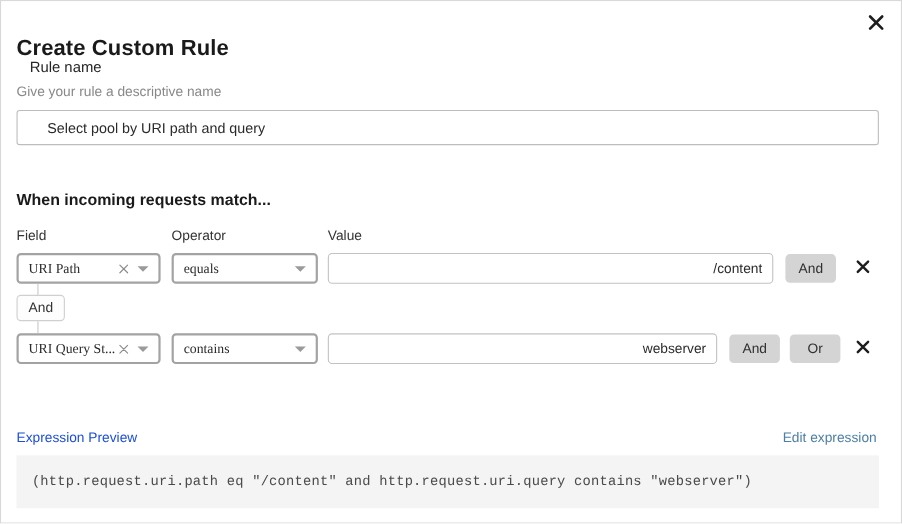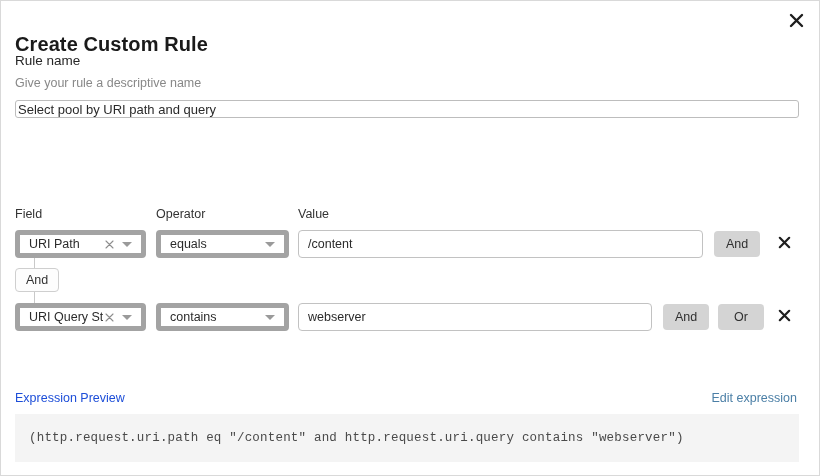--- a/index.html
+++ b/index.html
@@ -61,28 +61,28 @@
     position: absolute;
     left: 14px;
     font-size: 12.5px;
     color: #888888;
   }
   .rule-name-input {
     position: absolute;
     left: 14px;
     top: 99px;
     width: 784px;
-    height: 18px;
+    height: 32px;
     border: 1px solid #bdbdbd;
     border-radius: 3px;
     background: #fff;
     font-family: "Liberation Sans", sans-serif;
     font-size: 13px;
     color: #2a2a2a;
-    padding: 0 2px;
+    padding: 0 27px;
     outline: none;
   }
 
   
   .match-heading {
     position: absolute;
     left: 14px;
     top: 173px;
     font-size: 14.5px;
     font-weight: bold;
@@ -105,27 +105,28 @@
     position: absolute;
     left: 0;
     height: 28px;
   }
   .cond-row.r1 { top: 229px; }
   .cond-row.r2 { top: 302px; }
 
   .select-box {
     position: absolute;
     height: 28px;
-    border: 5px solid #a3a3a3;
+    border: 2px solid #a3a3a3;
     border-radius: 4px;
     background: #fff;
     display: flex;
     align-items: center;
     padding: 0 6px 0 9px;
     cursor: pointer;
+    font-family: Liberation Serif, serif;
   }
   .select-box .sel-text {
     font-size: 12.5px;
     color: #2b2b2b;
     white-space: nowrap;
     overflow: hidden;
     flex: 1 1 auto;
   }
   .clear-x {
     flex: 0 0 auto;
@@ -161,20 +162,21 @@
     height: 28px;
     left: 297px;
     border: 1px solid #c2c2c2;
     border-radius: 4px;
     background: #fff;
     font-family: "Liberation Sans", sans-serif;
     font-size: 12.5px;
     color: #2b2b2b;
     padding: 0 9px;
     outline: none;
+    text-align: right;
   }
   .val-input.w1 { width: 405px; }
   .val-input.w2 { width: 354px; }
 
   .logic-btn {
     position: absolute;
     height: 26px;
     min-width: 46px;
     border: none;
     border-radius: 4px;
@@ -271,24 +273,25 @@
 
   <div class="dlg-title">Create Custom Rule</div>
   <button class="close-btn">
     <span>
       <svg width="15" height="15" viewBox="0 0 15 15" aria-hidden="true">
         <path d="M2 2 L13 13 M13 2 L2 13" stroke="#1e1e1e" stroke-width="2.4" stroke-linecap="round"></path>
       </svg>
     </span>
   </button>
 
-  <div class="sect-label" style="top:52px;">Rule name</div>
+  <div class="sect-label" style="top:52px;margin-left:12px;">Rule name</div>
   <div class="sect-sub" style="top:75px;">Give your rule a descriptive name</div>
   <input class="rule-name-input" type="text" value="Select pool by URI path and query" style="">
 
+  <div class="match-heading">When incoming requests match...</div>
 
   <div class="col-head field">Field</div>
   <div class="col-head operator">Operator</div>
   <div class="col-head value">Value</div>
 
   <div class="cond-row r1">
     <div class="select-box field-sel">
       <span class="sel-text">URI Path</span>
       <span class="clear-x">
         <svg width="9" height="9" viewBox="0 0 9 9" aria-hidden="true">

